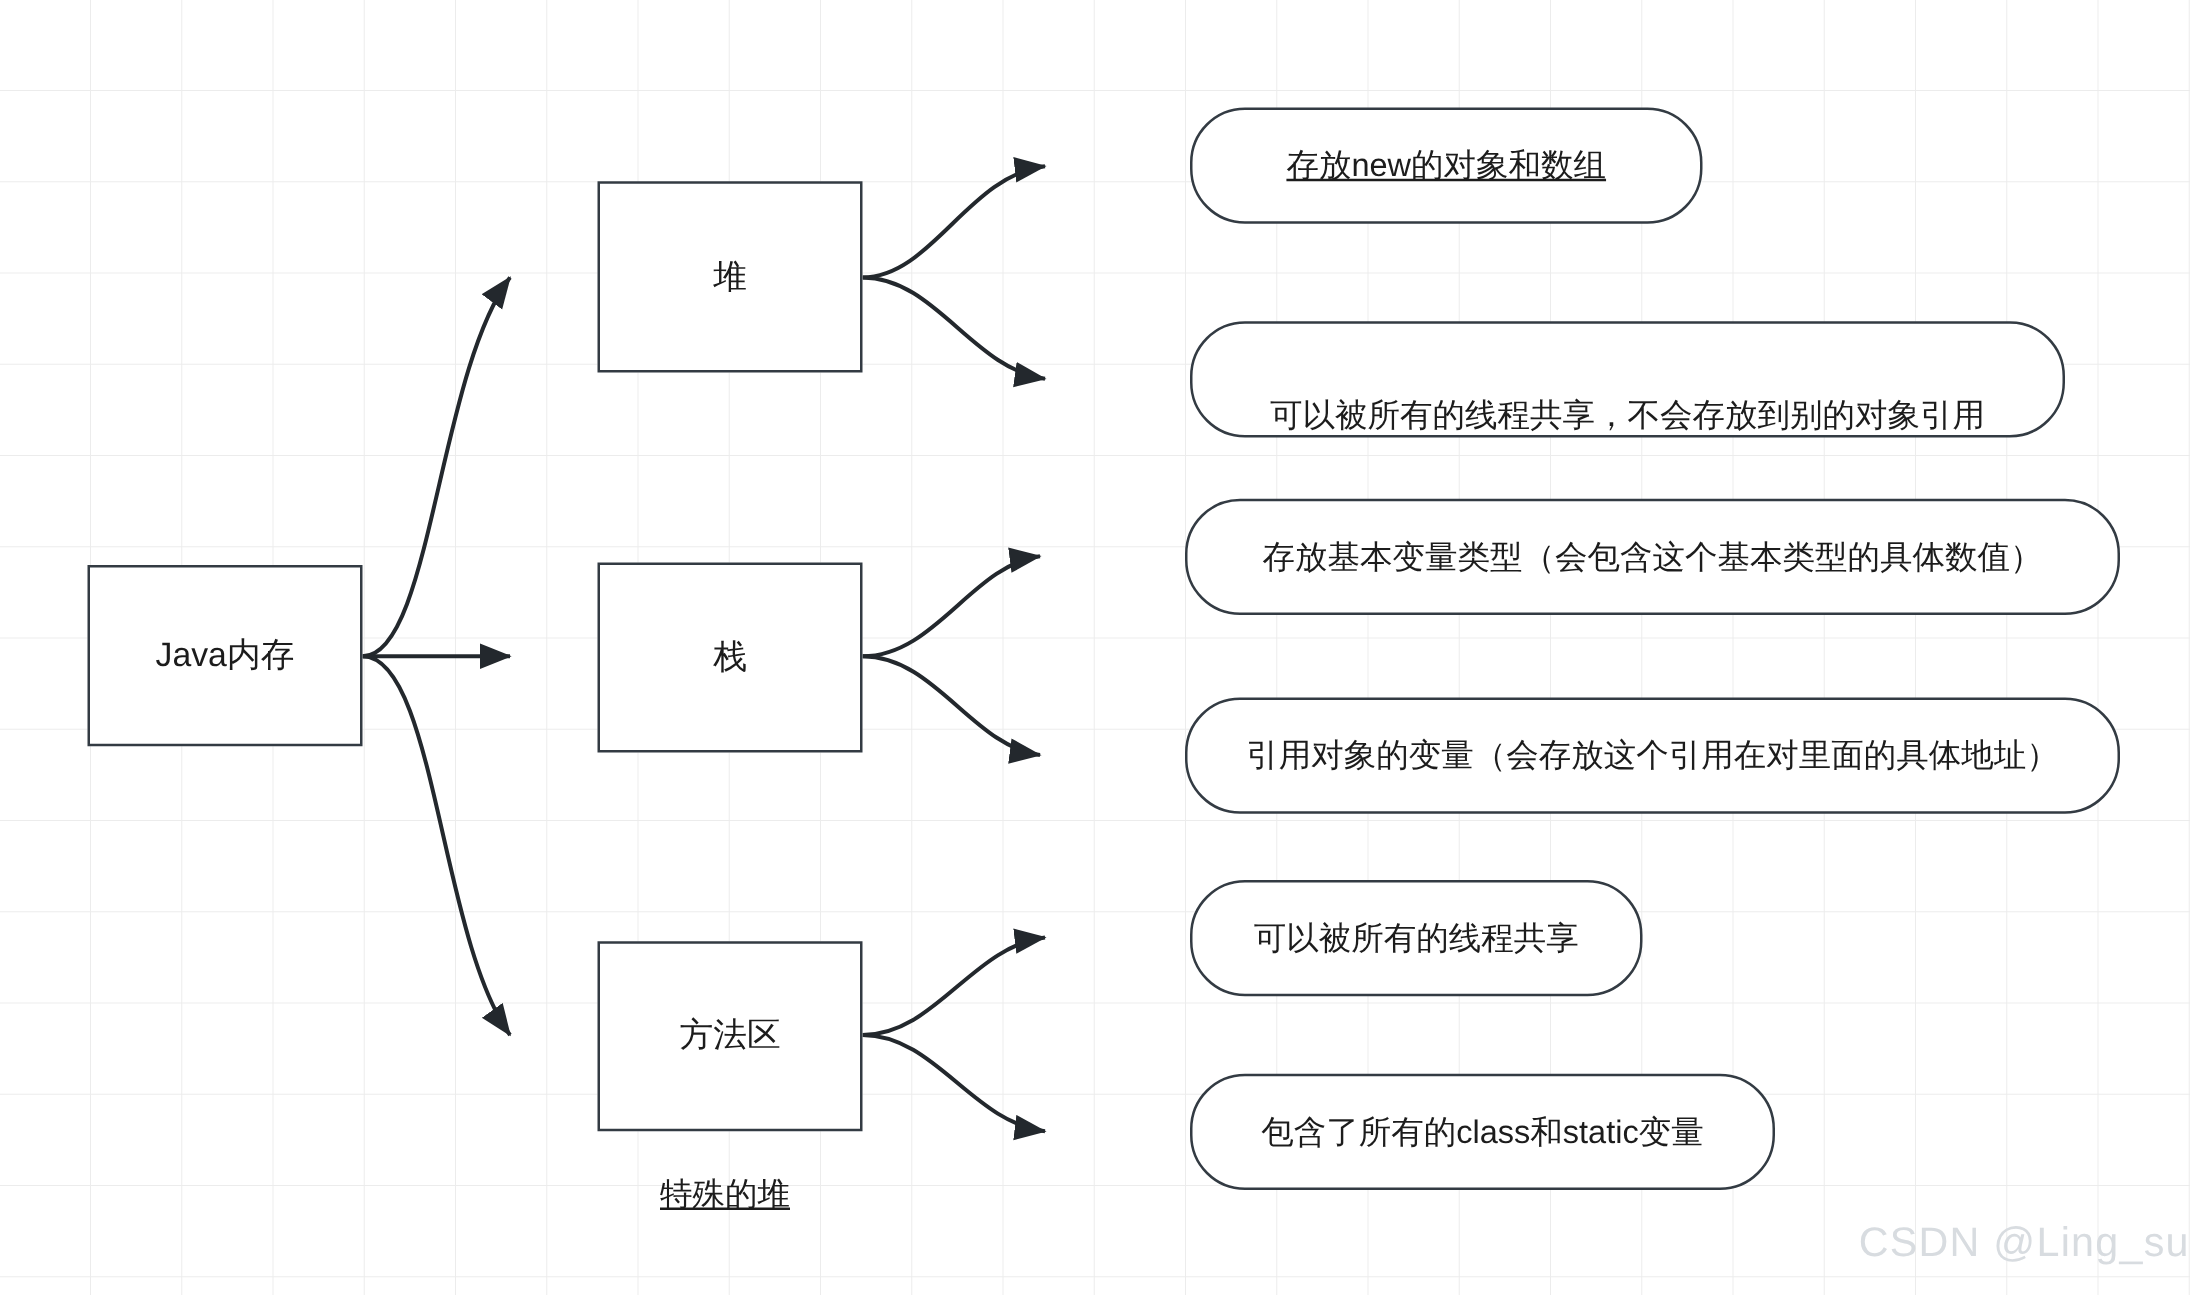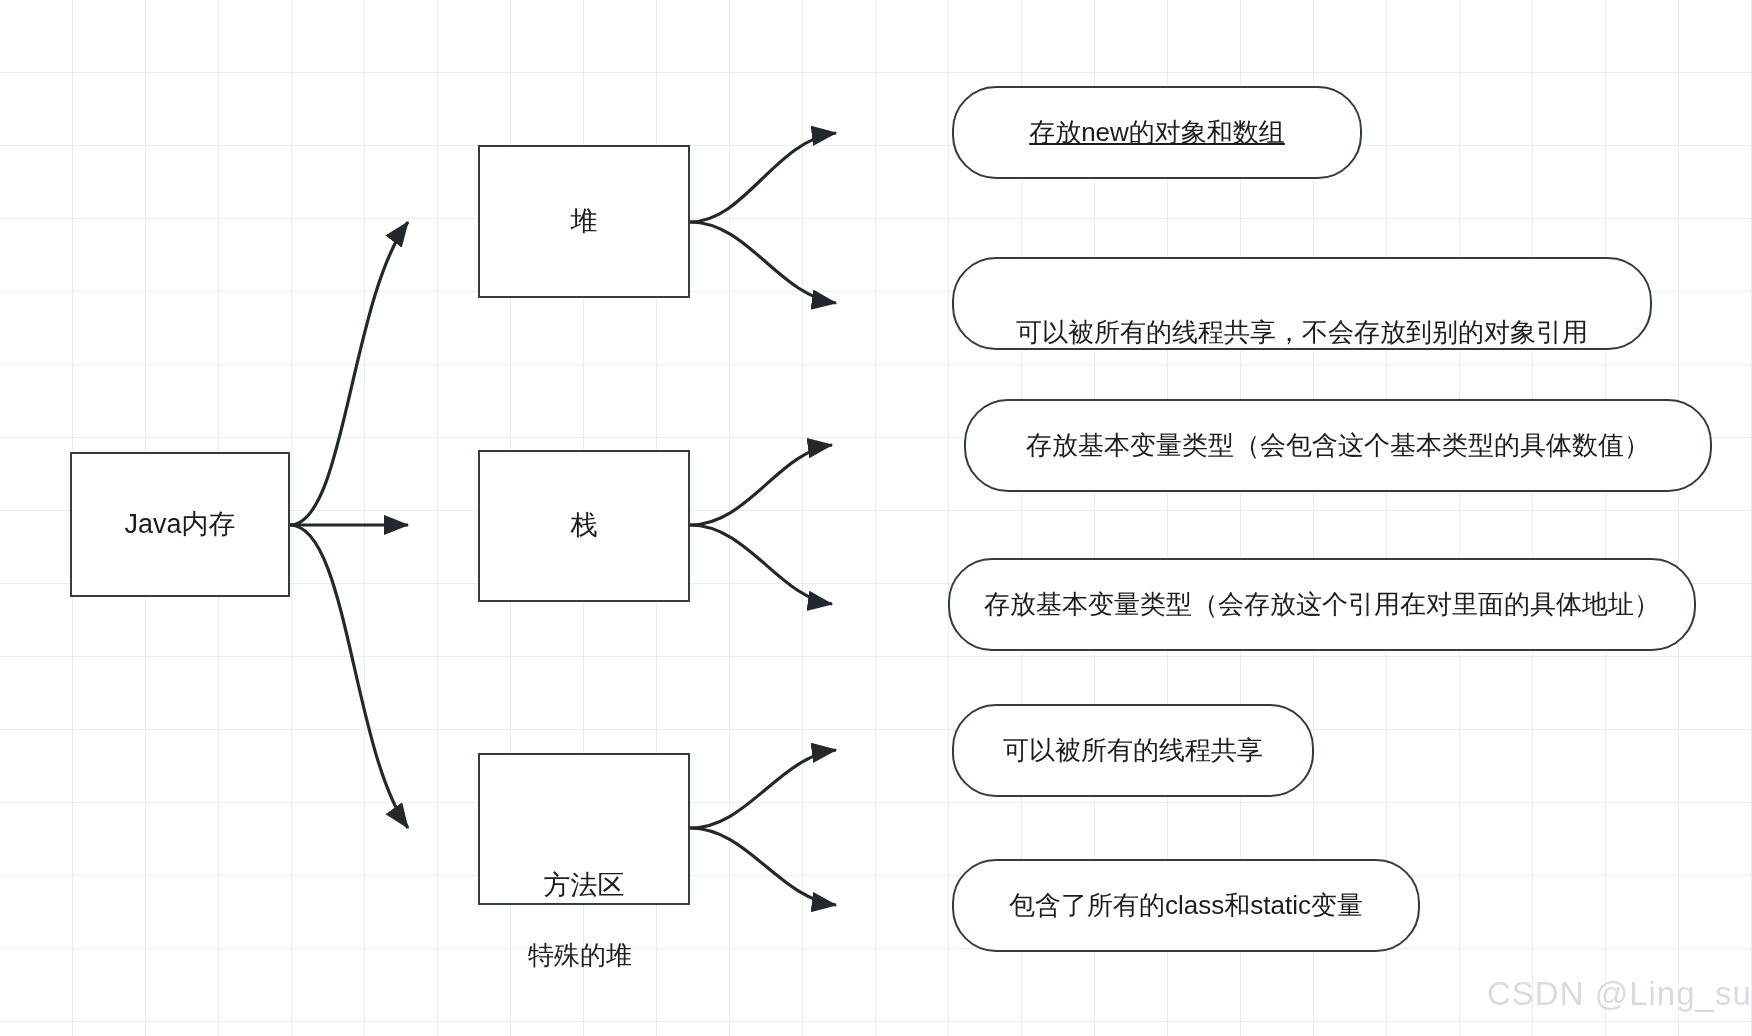--- a/index.html
+++ b/index.html
@@ -48,20 +48,21 @@
     border-radius: 44px;
     font-size: 26px;
     padding: 0 26px;
     white-space: nowrap;
   }
   .free-label {
     position: absolute;
     font-size: 26px;
     color: #1c1c1c;
     white-space: nowrap;
+    text-decoration: underline;
   }
   .watermark {
     position: absolute;
     font-size: 33px;
     color: #d8dce0;
     white-space: nowrap;
     letter-spacing: 1px;
   }
 </style>
 </head>
@@ -100,38 +101,38 @@
   </div>
 
   <div class="node rect" style="left:478px; top:145px; width:212px; height:153px;">
     <span>堆</span>
   </div>
 
   <div class="node rect" style="left:478px; top:450px; width:212px; height:152px;">
     <span>栈</span>
   </div>
 
-  <div class="node rect" style="left:478px; top:753px; width:212px; height:152px;align-items:flex-end;">
+  <div class="node rect" style="left:478px; top:753px; width:212px; height:152px;">
     <span>方法区</span>
   </div>
 
   <div class="node rounded" style="left:952px; top:86px; width:410px; height:93px;text-decoration:underline;">
     <span>存放new的对象和数组</span>
   </div>
 
   <div class="node rounded" style="left:952px; top:257px; width:700px; height:93px;align-items:flex-end;">
     <span>可以被所有的线程共享，不会存放到别的对象引用</span>
   </div>
 
-  <div class="node rounded" style="left:948px; top:399px; width:748px; height:93px;margin-left:16px;">
+  <div class="node rounded" style="left:948px; top:399px; width:748px; height:93px;">
     <span>存放基本变量类型（会包含这个基本类型的具体数值）</span>
   </div>
 
   <div class="node rounded" style="left:948px; top:558px; width:748px; height:93px;">
-    <span>存放基本变量类型（会存放这个引用在对里面的具体地址）</span>
+    <span>引用对象的变量（会存放这个引用在对里面的具体地址）</span>
   </div>
 
   <div class="node rounded" style="left:952px; top:704px; width:362px; height:93px;">
     <span>可以被所有的线程共享</span>
   </div>
 
   <div class="node rounded" style="left:952px; top:859px; width:468px; height:93px;">
     <span>包含了所有的class和static变量</span>
   </div>
 

